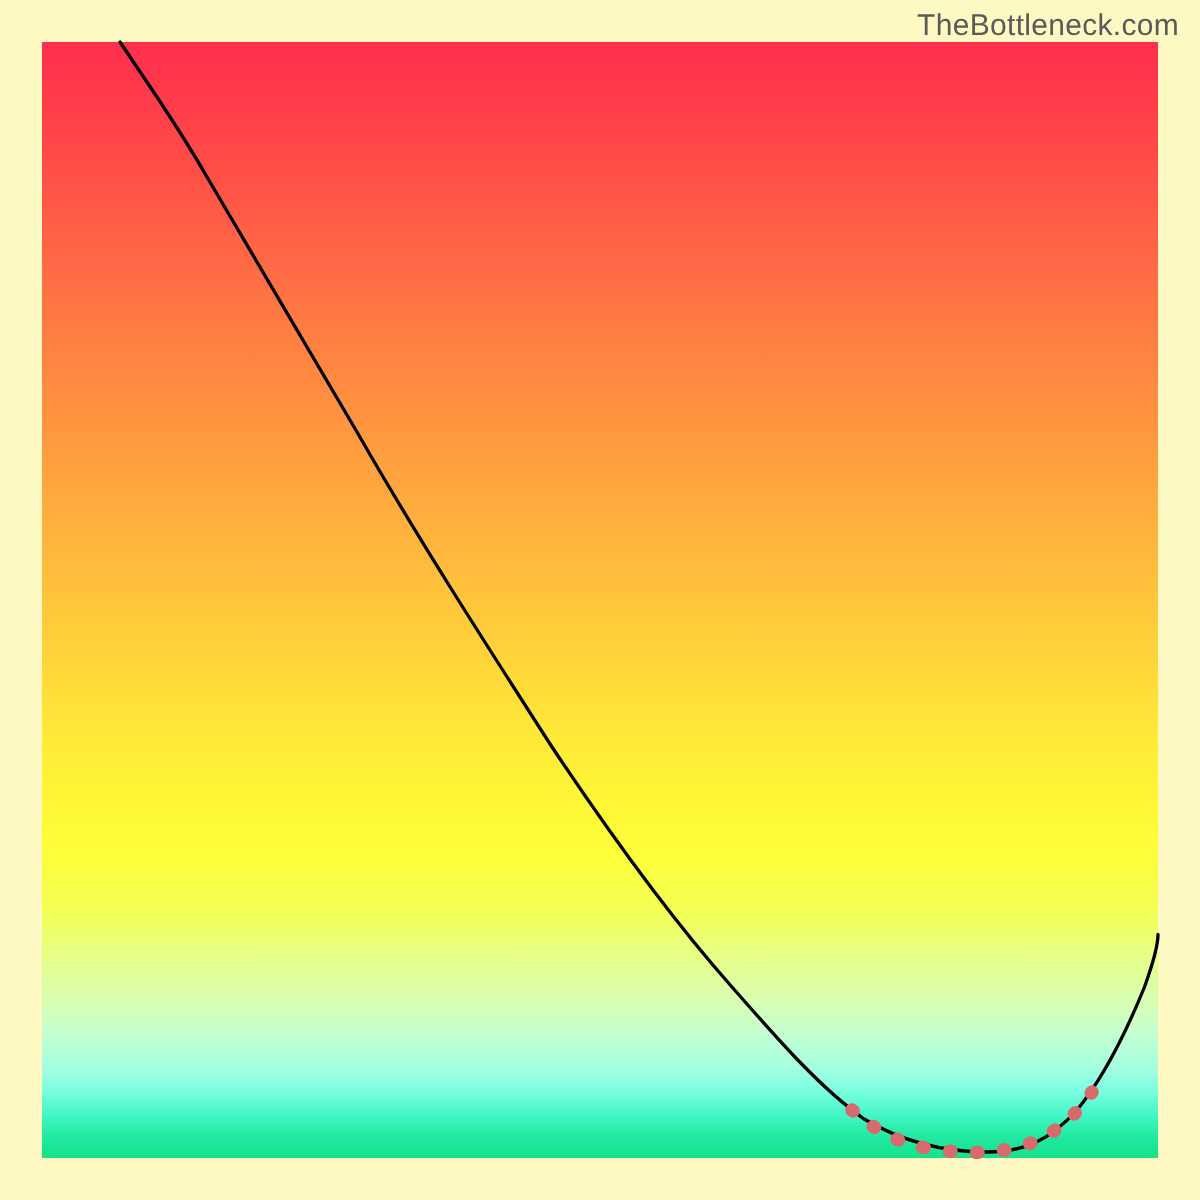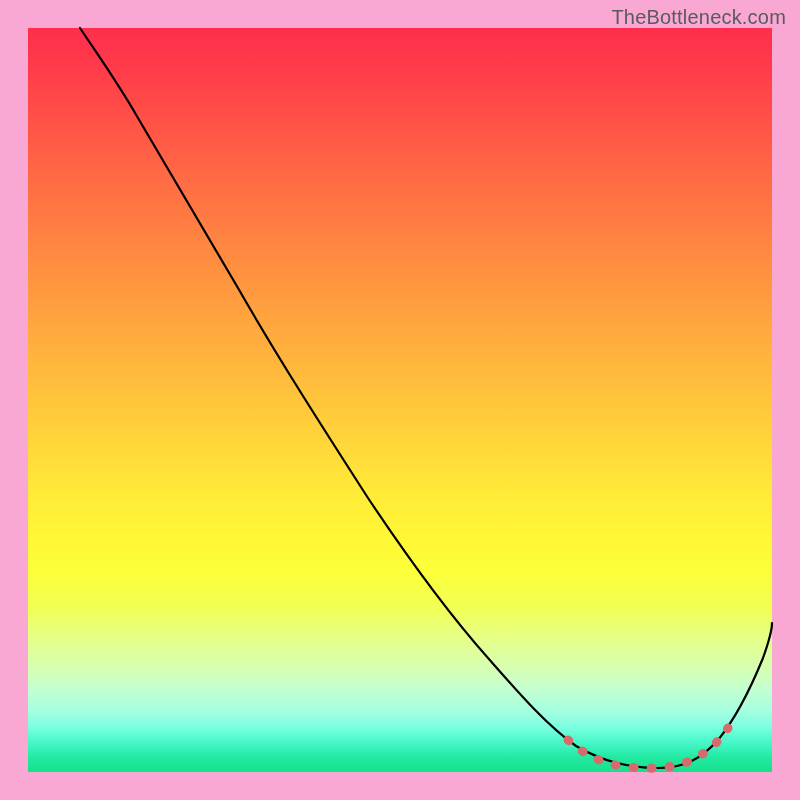--- a/index.html
+++ b/index.html
@@ -8,21 +8,21 @@
     width: 800px;
     height: 800px;
     background: #000;
     overflow: hidden;
     font-family: Arial, Helvetica, sans-serif;
   }
   .frame {
     position: relative;
     width: 800px;
     height: 800px;
-    background: #f9a8d4;
+    background: #fef9c3;
   }
   .plot-area {
     position: absolute;
     left: 28px;
     top: 28px;
     width: 744px;
     height: 744px;
     background: linear-gradient(
       to bottom,
       #ff2e4d 0%,

